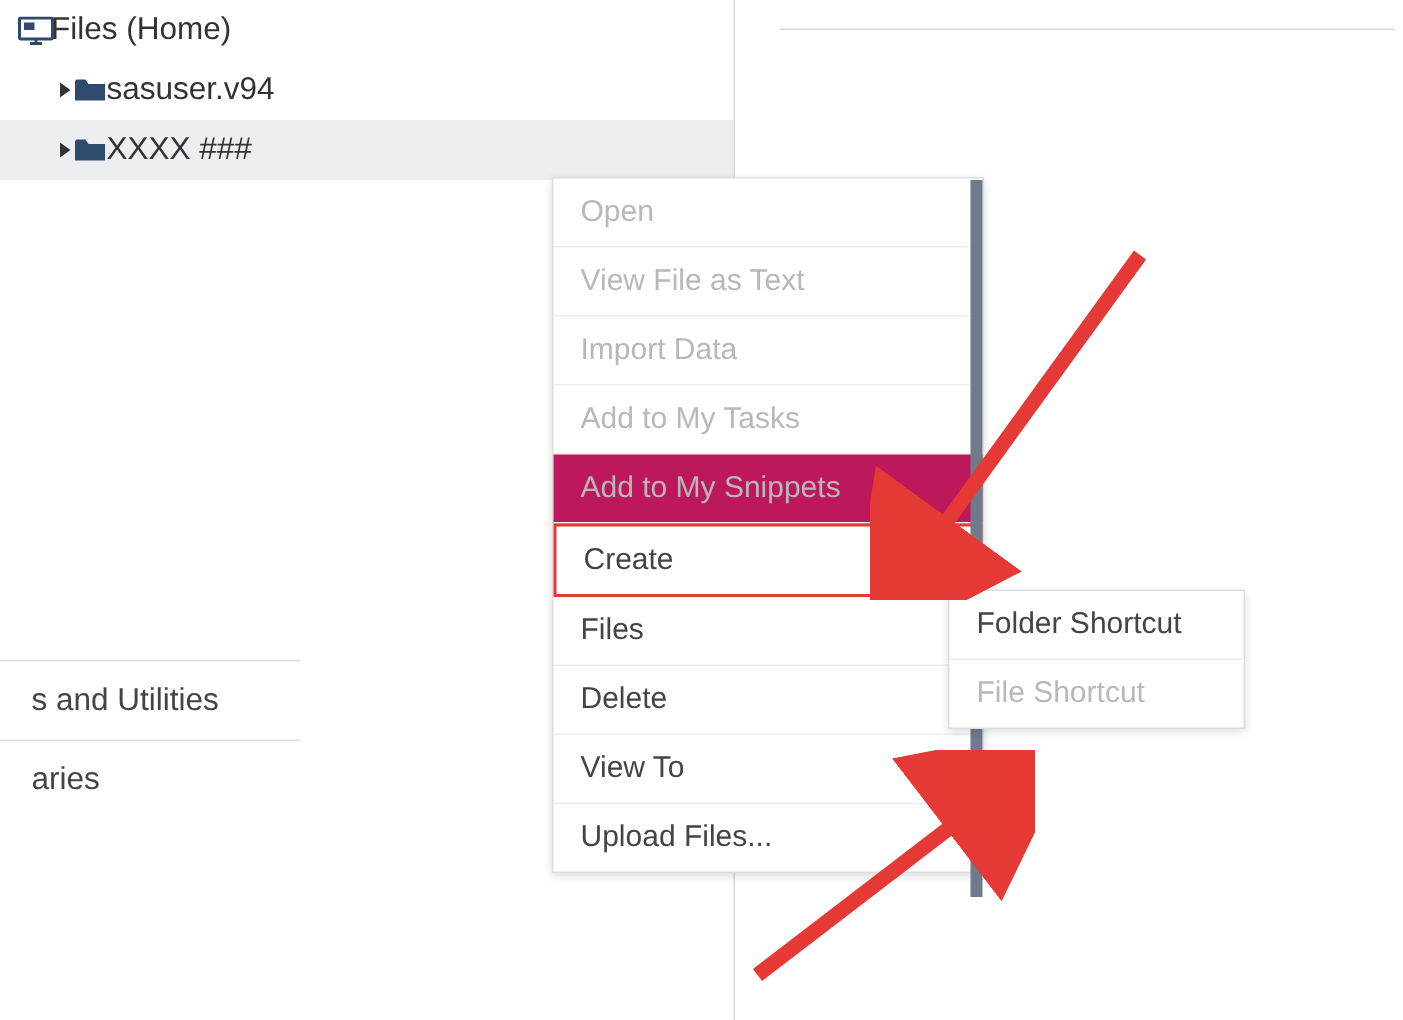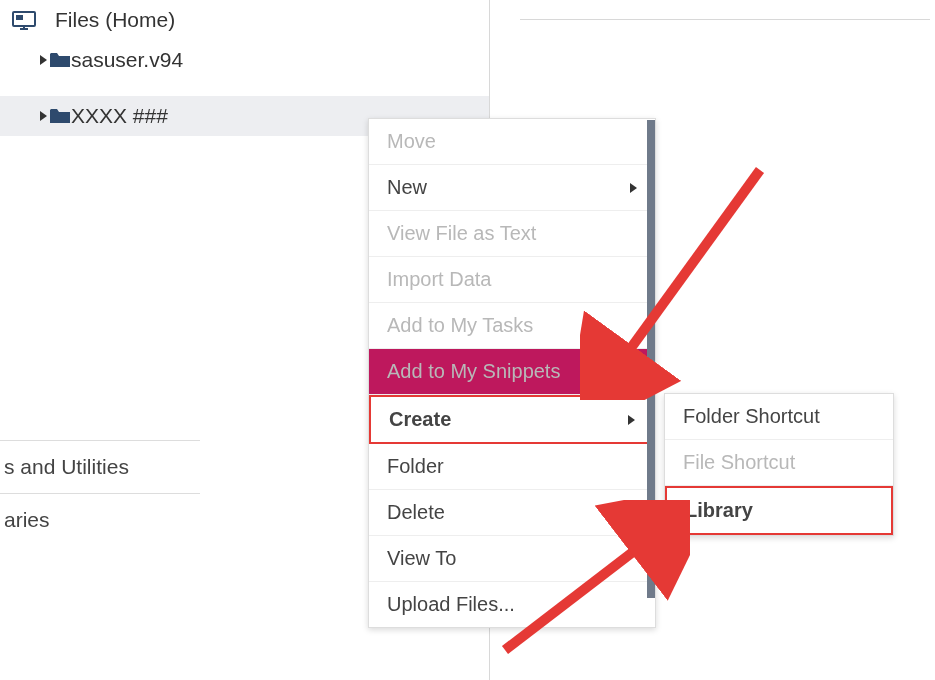--- a/index.html
+++ b/index.html
@@ -19,21 +19,21 @@
       position: absolute;
       left: 0;
       top: 0;
       width: 489px;
       background: #fff;
     }
     .tree-root {
       display: flex;
       align-items: center;
       padding: 8px 12px;
-      gap: 21px;
+      gap: 0;
     }
     .monitor-icon {
       width: 22px;
       height: 18px;
       position: relative;
     }
     .monitor-icon svg {
       display: block;
     }
     .tree-label {
@@ -41,42 +41,41 @@
       color: #333;
     }
     .tree-item {
       display: flex;
       align-items: center;
       padding: 8px 12px 8px 40px;
       gap: 0;
     }
     .tree-item.selected {
       background: #edeef1;
-      margin-top: 16px;
     }
     .caret {
       width: 0;
       height: 0;
       border-top: 5px solid transparent;
       border-bottom: 5px solid transparent;
       border-left: 7px solid #333;
       margin-right: 2px;
     }
     .folder-icon {
       width: 22px;
       height: 18px;
     }
     .left-panel-sections {
       position: absolute;
       left: 0;
       top: 440px;
       width: 200px;
     }
     .section-item {
-      padding: 14px 4px;
+      padding: 14px 21px;
       font-size: 21px;
       color: #444;
       border-top: 1px solid #ddd;
     }
     .vertical-divider {
       position: absolute;
       left: 489px;
       top: 0;
       width: 1px;
       height: 680px;
@@ -122,34 +121,33 @@
     }
     .menu-item.disabled {
       color: #b8b8b8;
       cursor: default;
     }
     .menu-item.hover {
       background: #be185d;
     }
     .menu-item.highlight {
       border: 2.5px solid #e53935;
-      font-weight: bold;
     }
     .submenu-arrow {
       width: 0;
       height: 0;
       border-top: 5px solid transparent;
       border-bottom: 5px solid transparent;
       border-left: 7px solid #333;
     }
     .submenu {
       position: absolute;
-      left: 664px;
+      left: 632px;
       top: 393px;
-      width: 230px;
+      width: 198px;
       background: #fff;
       border: 1px solid #ddd;
       box-shadow: 0 2px 6px rgba(0,0,0,0.15);
     }
     .arrow-annotation {
       position: absolute;
       pointer-events: none;
     }
     .arrow1 {
       left: 580px;
@@ -207,44 +205,40 @@
       <div class="section-item">aries</div>
     </div>
 </div>
 
 <div class="vertical-divider"></div>
 <div class="content-area"></div>
 
 <div class="context-menu">
   <div id="context-menu-items">
       <div class="menu-item disabled">
-        <span>Move</span>
-      </div>
-      <div class="menu-item">
-        <span>New</span>
-        <span class="submenu-arrow"></span>
+        <span>Open</span>
       </div>
       <div class="menu-item disabled">
         <span>View File as Text</span>
       </div>
       <div class="menu-item disabled">
         <span>Import Data</span>
       </div>
       <div class="menu-item disabled">
         <span>Add to My Tasks</span>
       </div>
       <div class="menu-item disabled hover">
         <span>Add to My Snippets</span>
       </div>
       <div class="menu-item highlight">
         <span>Create</span>
         <span class="submenu-arrow"></span>
       </div>
       <div class="menu-item">
-        <span>Folder</span>
+        <span>Files</span>
       </div>
       <div class="menu-item">
         <span>Delete</span>
       </div>
       <div class="menu-item">
         <span>View To</span>
       </div>
       <div class="menu-item">
         <span>Upload Files...</span>
       </div>
@@ -252,23 +246,20 @@
   <div class="context-menu-scrollbar"></div>
 </div>
 
 <div class="submenu">
   <div id="submenu-items">
       <div class="menu-item">
         <span>Folder Shortcut</span>
       </div>
       <div class="menu-item disabled">
         <span>File Shortcut</span>
-      </div>
-      <div class="menu-item highlight">
-        <span>Library</span>
       </div>
     </div>
 </div>
 
 <svg class="arrow-annotation arrow1" viewBox="0 0 200 250">
   <defs>
     <marker id="ah1" markerWidth="12" markerHeight="12" refX="3" refY="6" orient="auto">
       <polygon points="0,0 12,6 0,12" fill="#e53935"></polygon>
     </marker>
   </defs>

